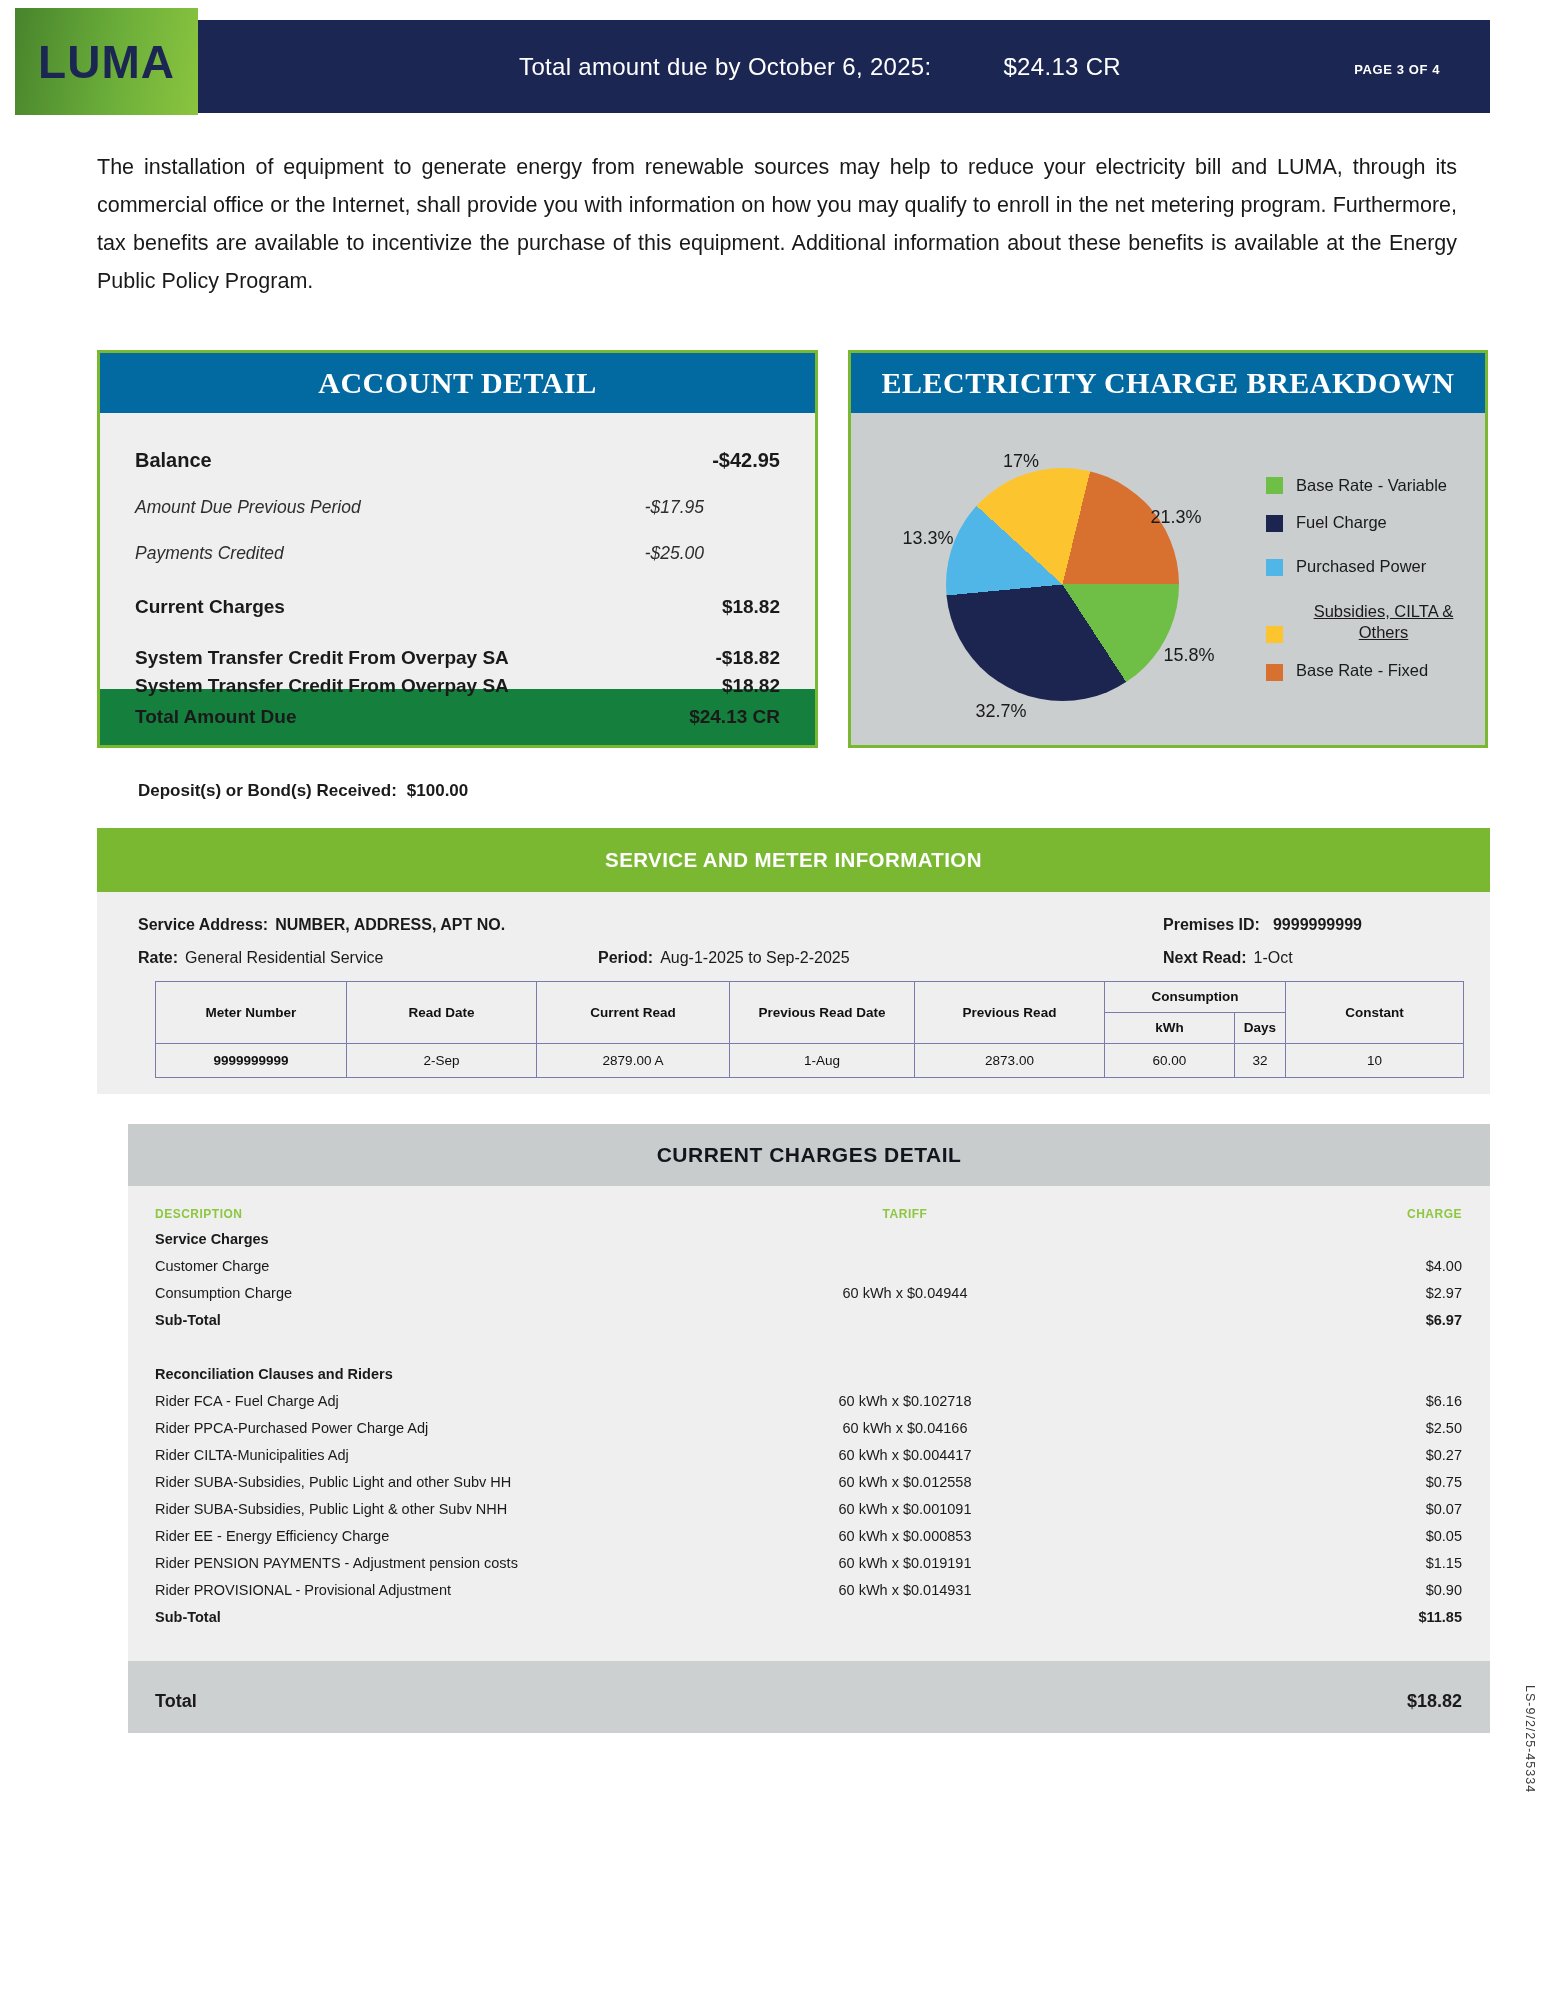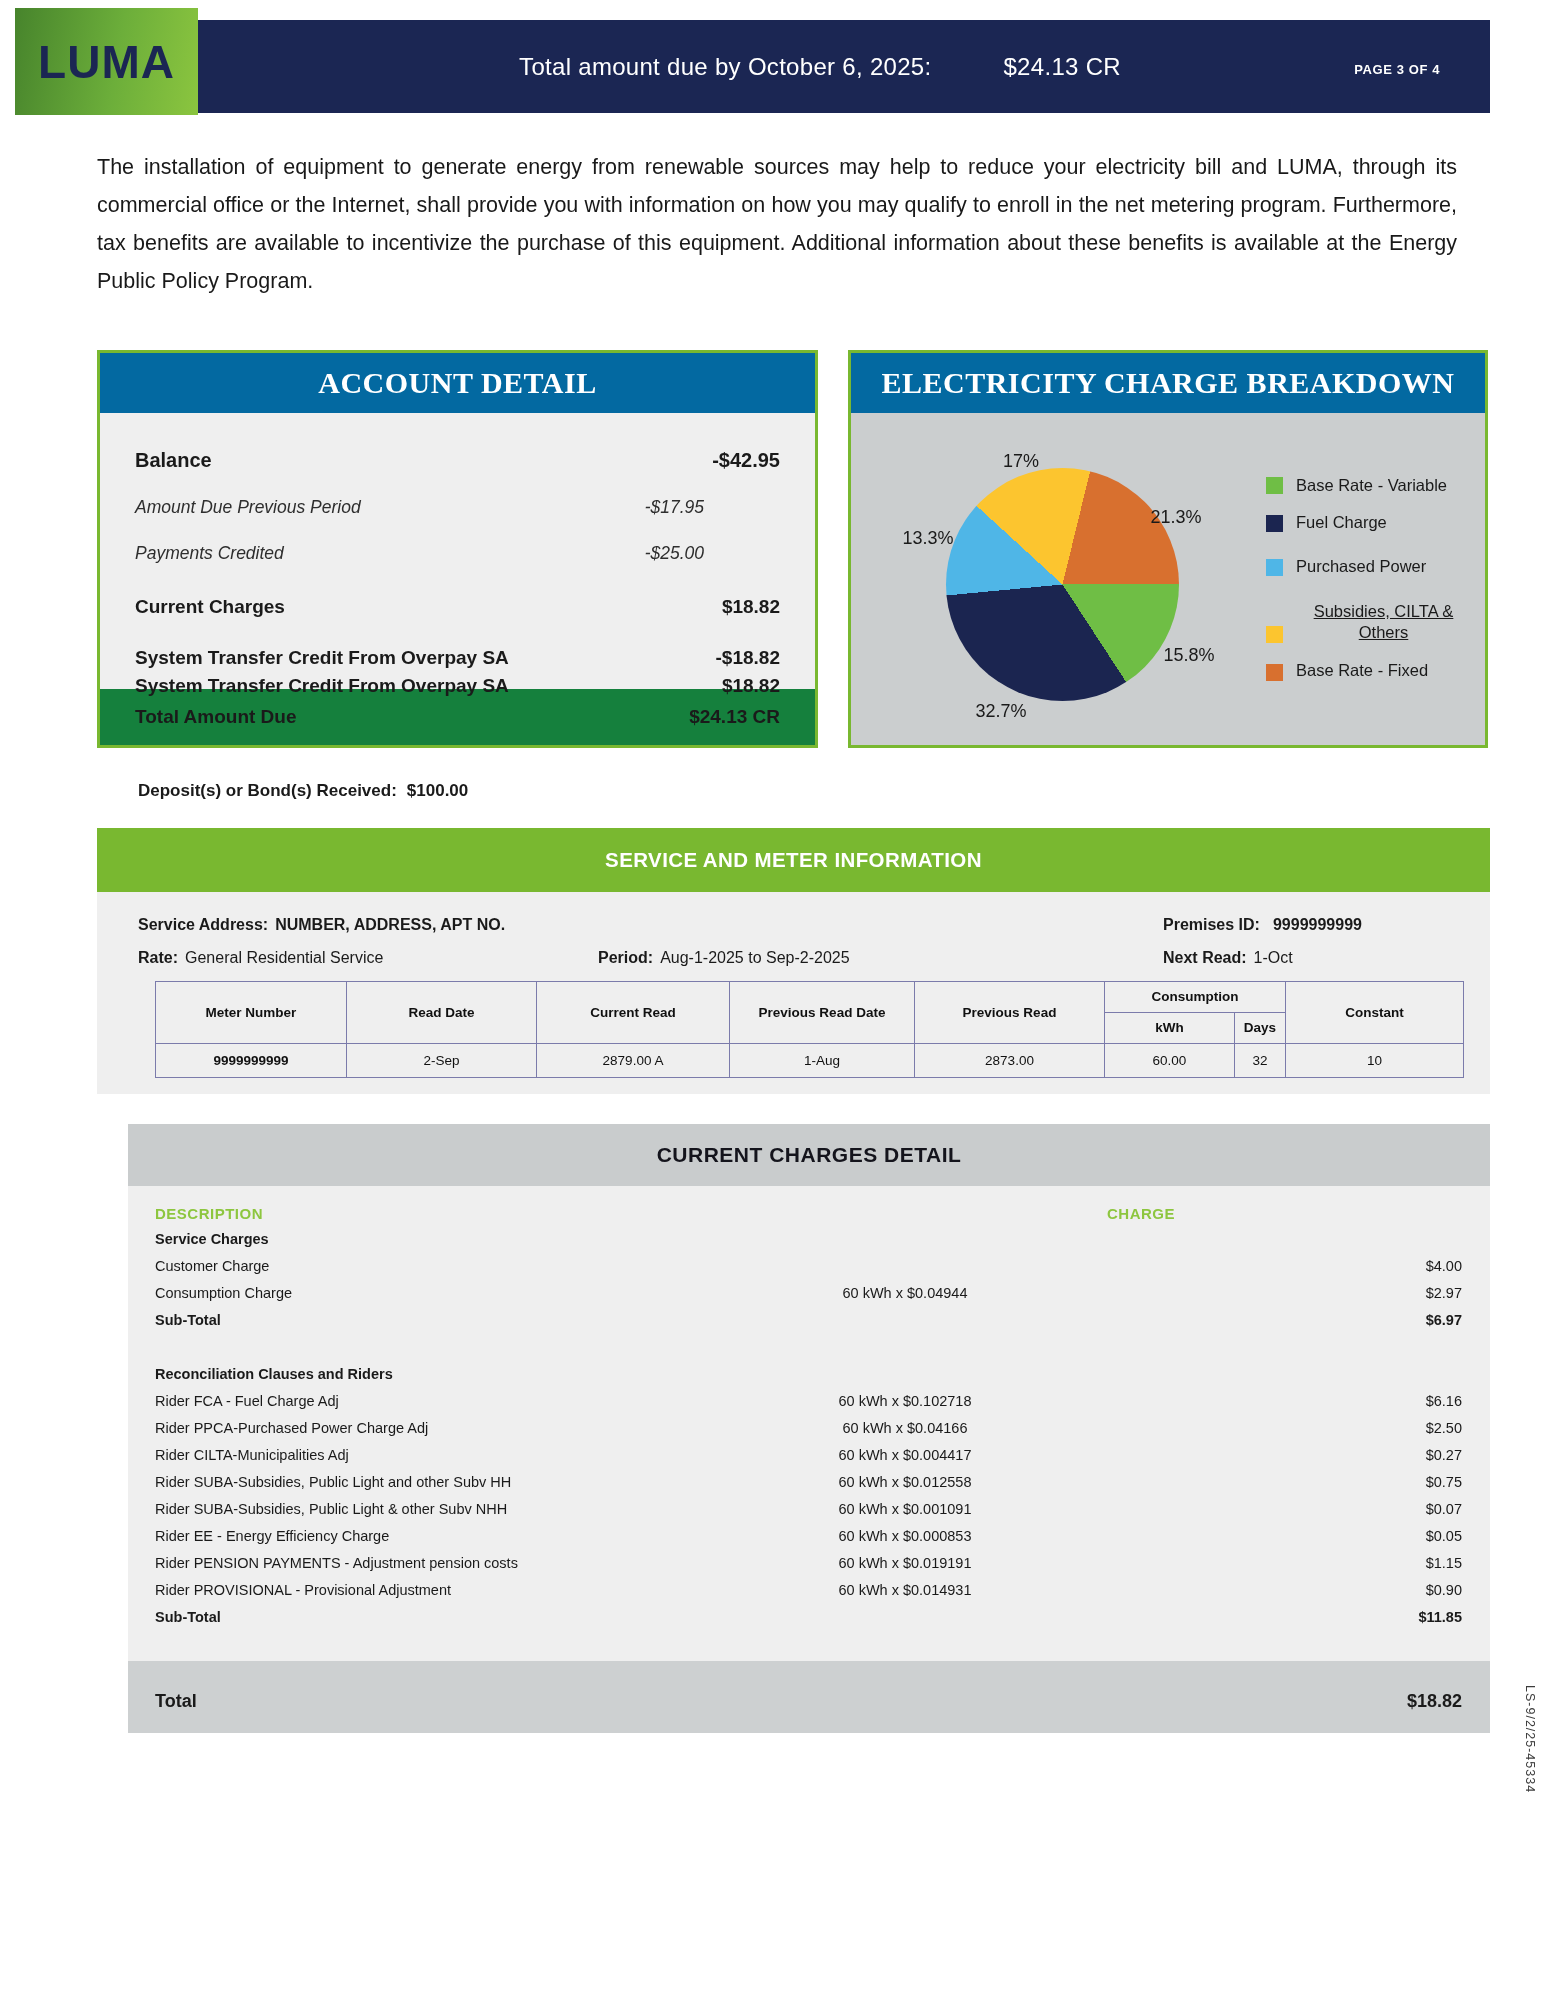--- a/index.html
+++ b/index.html
@@ -83,21 +83,21 @@
   table.meter td{height:33px;text-align:center;}
   td.r,th.r{text-align:right;}
   td.bold{font-weight:bold;}
 
   
   .cc{margin:30px 0 0 128px;width:1362px;}
   .cc-header{height:62px;background:#c9cccd;display:flex;align-items:center;justify-content:center;
              font-size:21px;font-weight:bold;color:#14141c;letter-spacing:.5px;}
   .cc-body{background:#efefef;padding:12px 28px 30px 27px;box-sizing:border-box;}
   .cc-row{display:grid;grid-template-columns:480px 540px 1fr;line-height:27px;font-size:14.5px;}
-  .cc-cols{font-size:15px;font-weight:bold;color:#8dc63f;letter-spacing:.5px;line-height:24px;margin-top:4px;}
+  .cc-cols{font-size:12px;font-weight:bold;color:#8dc63f;letter-spacing:.5px;line-height:24px;margin-top:4px;}
   .cc-tariff{text-align:center;}
   .cc-charge{text-align:right;}
   .b{font-weight:bold;}
   .cc-gap{height:27px;}
   .cc-total{height:64px;background:#cdd0d1;display:flex;align-items:center;justify-content:space-between;
             padding:8px 28px 0 27px;font-weight:bold;font-size:18px;}
 
   
   .doc-code{position:absolute;right:8px;top:1685px;writing-mode:vertical-rl;
             font-size:12.5px;color:#3c3c3c;letter-spacing:1px;}
@@ -266,20 +266,21 @@
       </tbody>
         </table>
     </div>
   </div>
 
   <div class="cc">
     <div class="cc-header">CURRENT CHARGES DETAIL</div>
     <div class="cc-body">
       <div class="cc-row cc-cols">
         <span>DESCRIPTION</span>
+        <span class="cc-tariff">TARIFF</span>
         <span class="cc-charge">CHARGE</span>
       </div>
 
       <div class="cc-row">
         <span class="b">Service Charges</span>
       </div>
       <div class="cc-row">
         <span>Customer Charge</span>
         <span class="cc-tariff"></span>
         <span class="cc-charge">$4.00</span>

